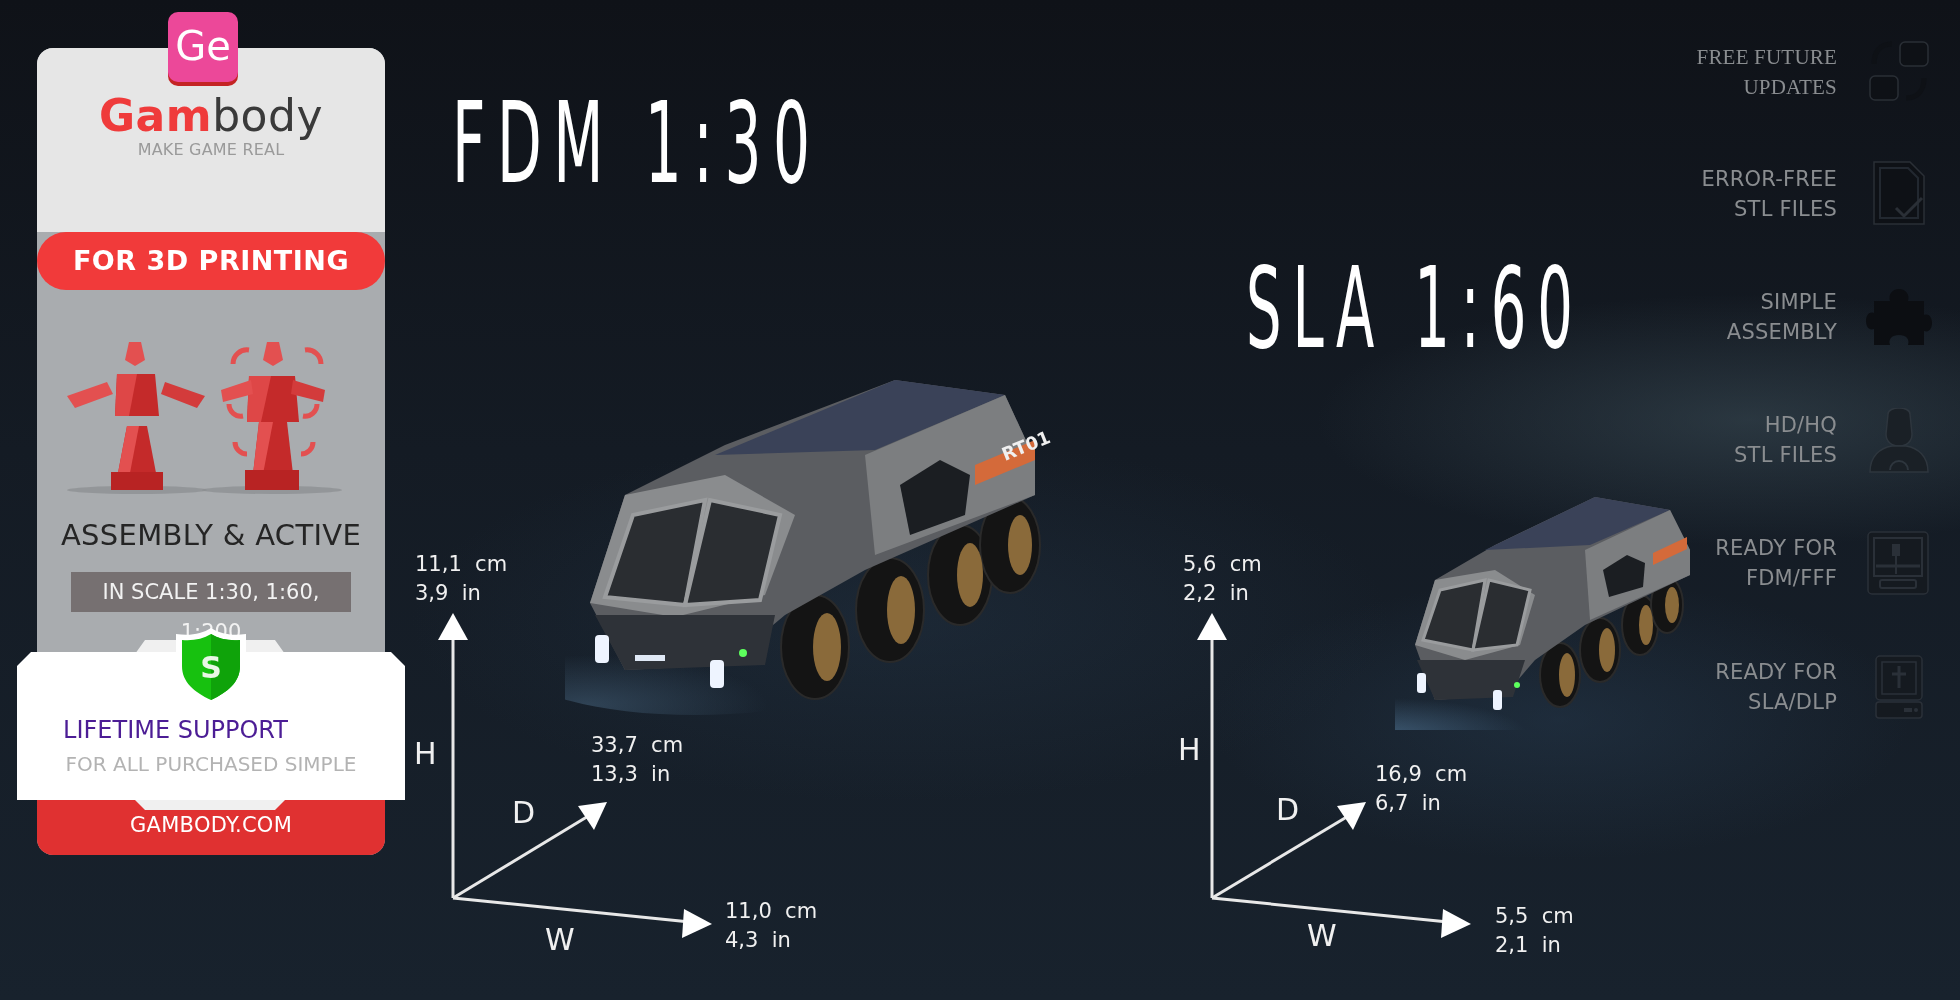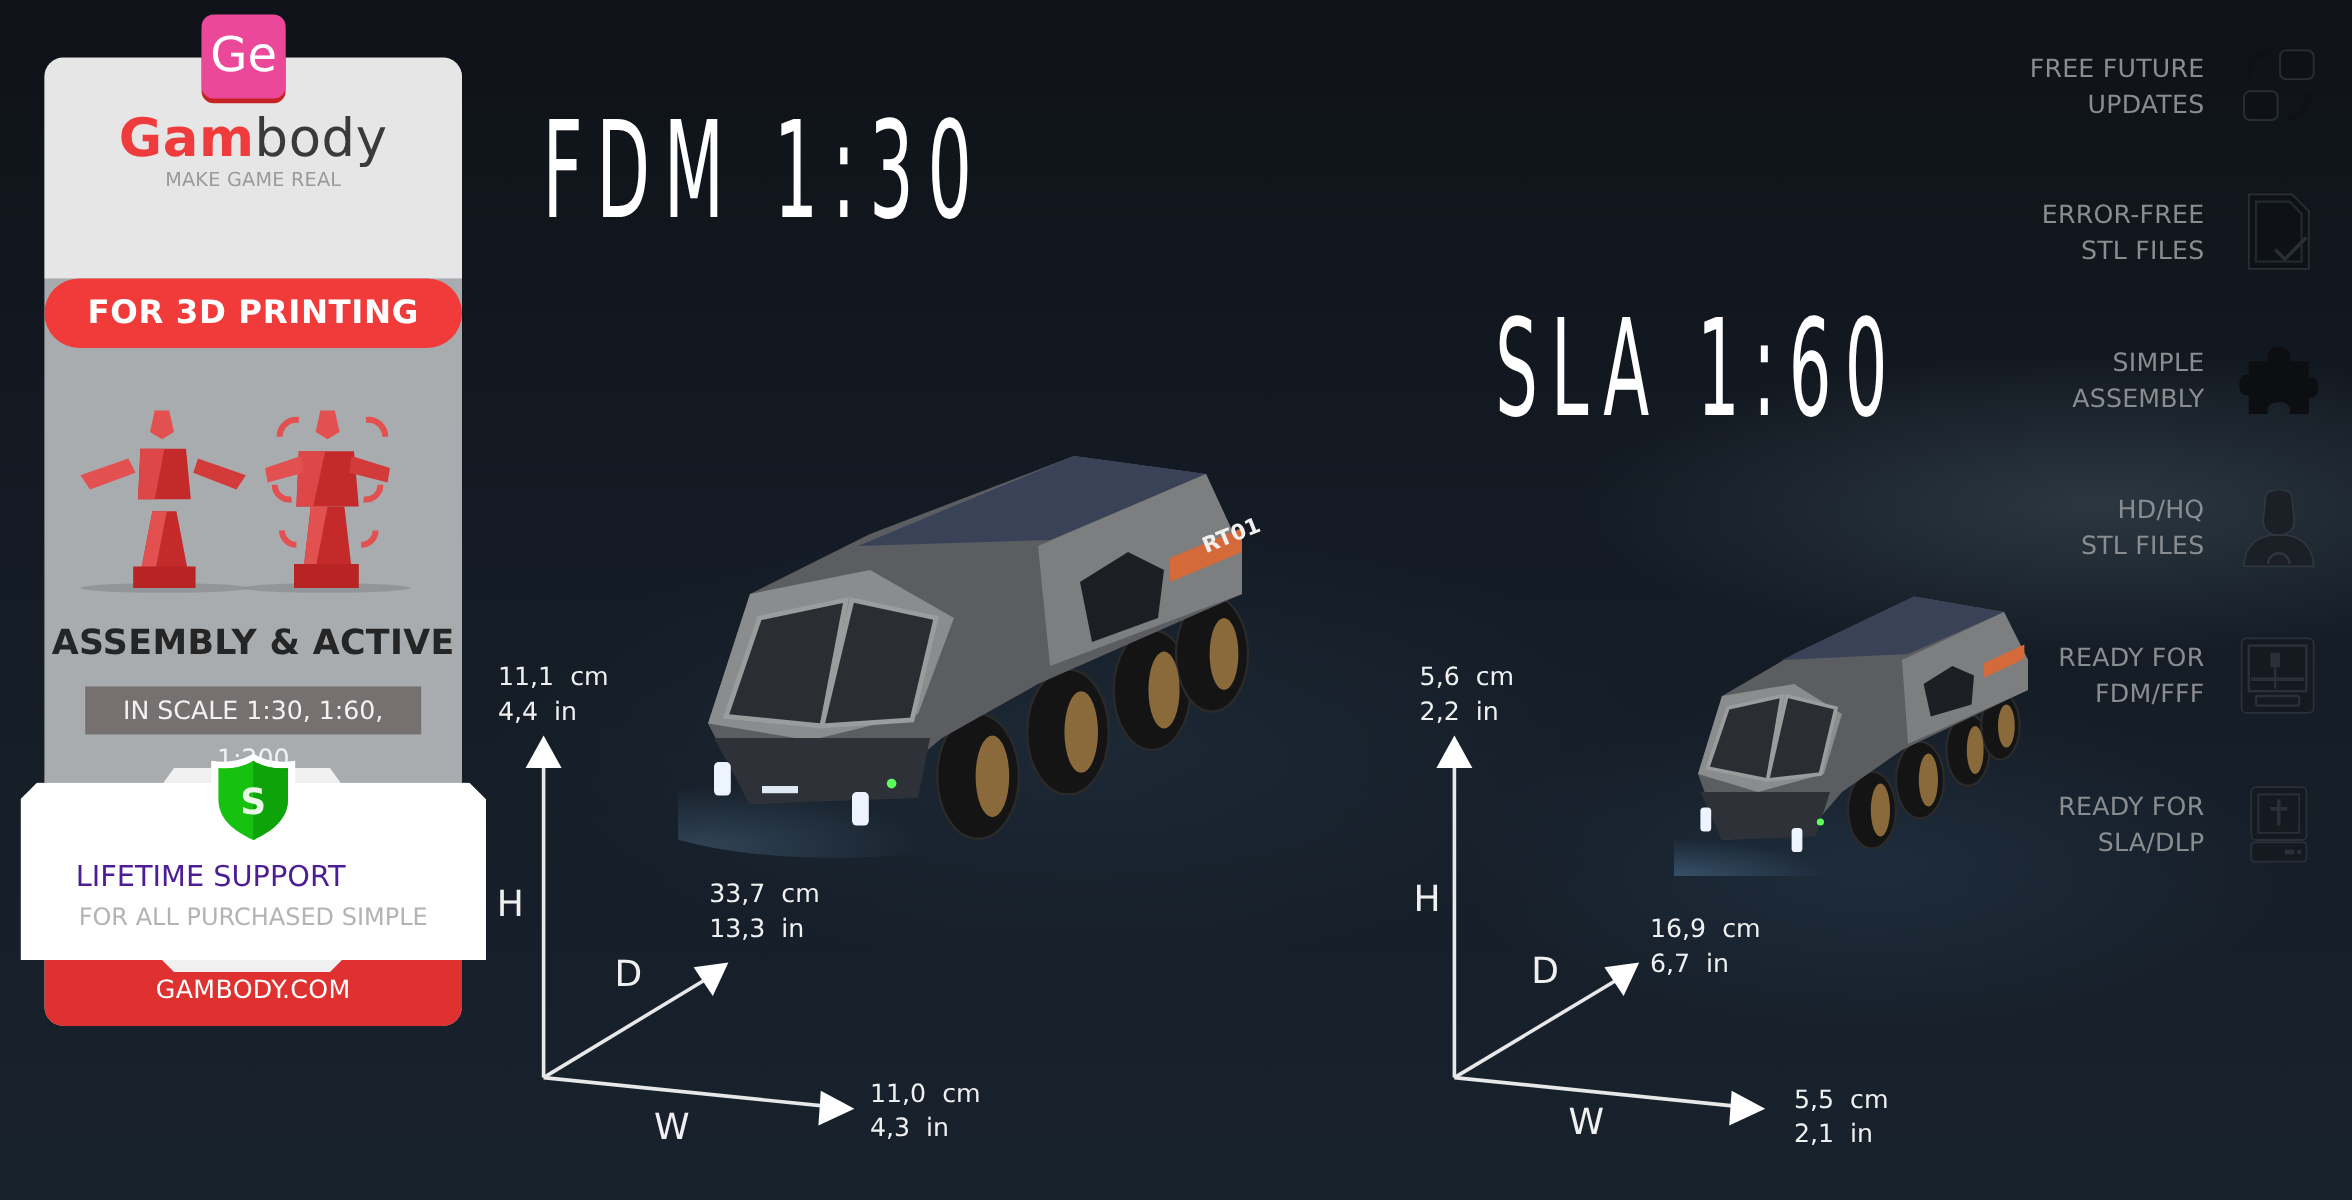--- a/index.html
+++ b/index.html
@@ -23,21 +23,21 @@
   .brand { position: absolute; top: 46px; width: 100%; text-align: center; font-size: 44px; letter-spacing: 0.5px; line-height: 1; }
   .brand .g1 { color: #ef3b3b; font-weight: bold; }
   .brand .g2 { color: #3a3a3a; text-align: center; }
   .tagline { position: absolute; top: 92px; width: 100%; text-align: center; font-size: 16px; color: #9a9a9a; letter-spacing: 0.2px; }
   .premium { position: absolute; top: 138px; width: 100%; text-align: center; font-size: 33px; color: #2a2a2a; letter-spacing: 0.5px; }
   .band {
     position: absolute; left: 0; top: 184px; width: 100%; height: 58px; background: #f13a3a;
     color: #fff; font-weight: bold; font-size: 27px; text-align: center; line-height: 58px; letter-spacing: 0.5px; border-radius: 29px;
   }
   .figures { position: absolute; left: 0; top: 282px; width: 100%; height: 170px; }
-  .assembly { position: absolute; top: 470px; width: 100%; text-align: center; font-size: 29px; font-weight: bold; color: #252525; letter-spacing: 0.3px; }
+  .assembly { position: absolute; top: 470px; width: 100%; text-align: center; font-size: 29px; font-weight: normal; color: #252525; letter-spacing: 0.3px; }
   .scale-badge {
     position: absolute; left: 34px; top: 524px; width: 280px; height: 40px; background: #767071;
     color: #f2f2f2; font-size: 21px; text-align: center; line-height: 40px;
   }
   .footer-red {
     position: absolute; left: 0; bottom: 0; width: 100%; height: 70px; background: #e03131;
     color: #fff; font-size: 21px; text-align: center; line-height: 80px; letter-spacing: 0.3px;
   }
 
   .support {
@@ -163,21 +163,21 @@
     <polygon points="453,613 438,640 468,640"></polygon>
     <polygon points="607,802 578,806 594,830"></polygon>
     <polygon points="712,924 684,909 682,938"></polygon>
     <polygon points="1212,613 1197,640 1227,640"></polygon>
     <polygon points="1366,802 1337,806 1353,830"></polygon>
     <polygon points="1471,924 1443,909 1441,938"></polygon>
   </g>
 </svg>
 
 <div class="meas" style="left:415px;top:550px;">11,1  cm
-4,4  in</div>
+3,9  in</div>
 <div class="meas" style="left:591px;top:731px;">33,7  cm
 13,3  in</div>
 <div class="meas" style="left:725px;top:897px;">11,0  cm
 4,3  in</div>
 <div class="axis-letter" style="left:414px;top:736px;">H</div>
 <div class="axis-letter" style="left:512px;top:795px;">D</div>
 <div class="axis-letter" style="left:545px;top:922px;">W</div>
 
 <div class="meas" style="left:1183px;top:550px;">5,6  cm
 2,2  in</div>
@@ -256,21 +256,21 @@
   <polygon points="28,155 45,105 90,95 78,165" fill="#2a2d31" stroke="#9a9c9e" stroke-width="3"></polygon>
   <polygon points="78,165 94,95 135,105 122,160" fill="#2a2d31" stroke="#9a9c9e" stroke-width="3"></polygon>
   <polygon points="208,85 232,70 250,78 248,102 214,112" fill="#1b1e22"></polygon>
   <polygon points="258,68 292,52 292,64 258,80" fill="#d46a3a"></polygon>
   <polygon points="22,175 130,175 118,212 40,215" fill="#2e3238"></polygon>
   <rect x="22" y="188" width="9" height="20" rx="3" fill="#eef4ff"></rect>
   <rect x="98" y="205" width="9" height="20" rx="3" fill="#eef4ff"></rect>
   <circle cx="122" cy="200" r="3" fill="#5dff5d"></circle>
 </svg>
 
-<div class="feature" style="top:42px;">
+<div class="feature" style="top:42px;font-family:Liberation Serif, serif;">
   <div>FREE FUTURE</div>
   <div>UPDATES</div>
 </div>
 <svg class="feature-icon" style="top:38px;" viewBox="0 0 66 66">
   <g fill="#0e1116" stroke="#2a2f36" stroke-width="1.5">
     <rect x="34" y="4" width="28" height="24" rx="5"></rect>
     <rect x="4" y="38" width="28" height="24" rx="5"></rect>
   </g>
   <g fill="none" stroke="#0e1116" stroke-width="5">
     <path d="M26,6 C14,6 8,14 8,26"></path>

